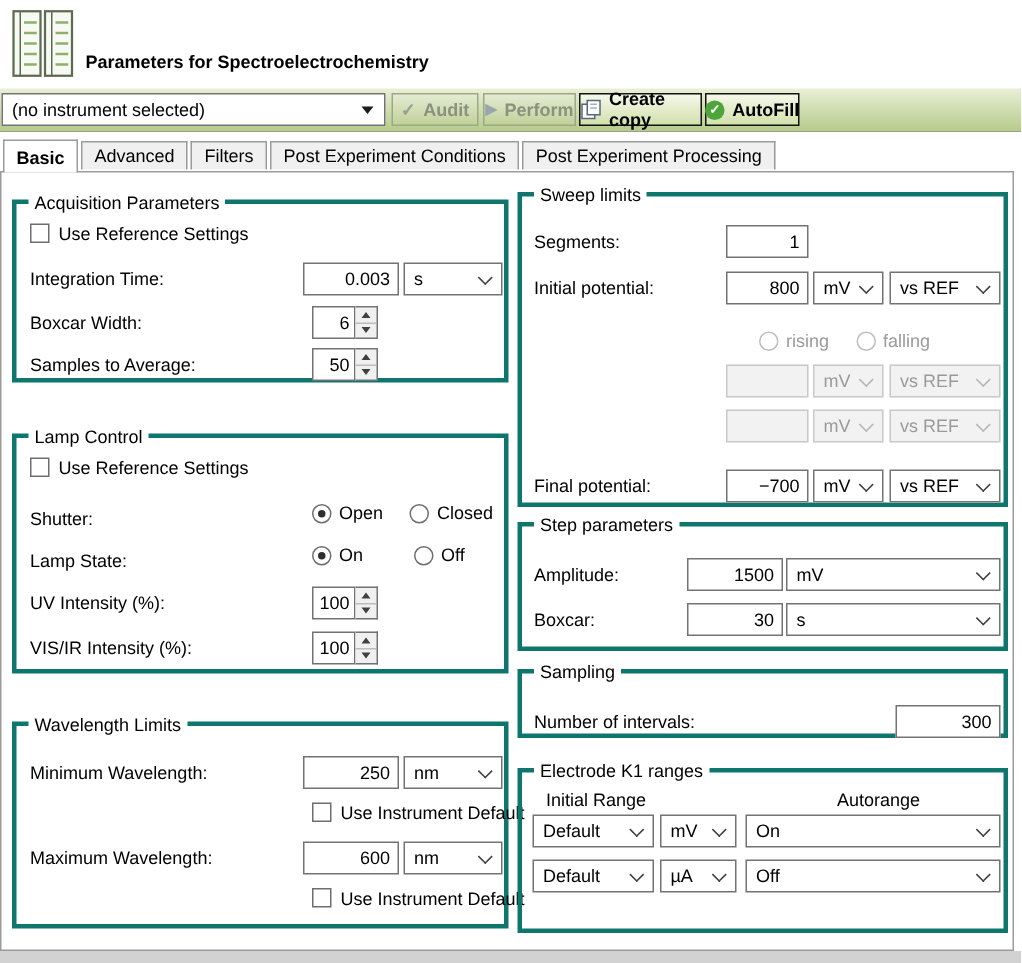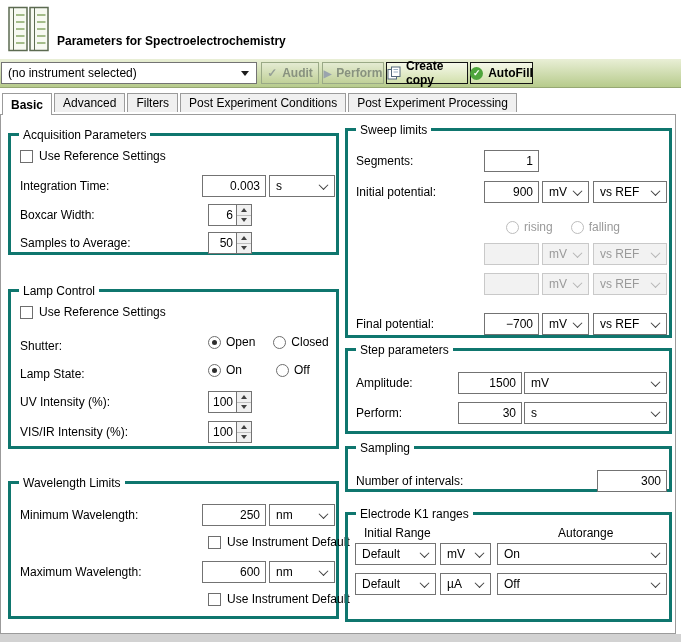--- a/index.html
+++ b/index.html
@@ -25,21 +25,21 @@
           background:linear-gradient(#f5f8ea,#d2e0ac); }
   .tbtn.disabled { border-color:#9aa986; color:#88927f;
                    background:linear-gradient(#e4ebd2,#c1d199); }
   .ic-audit { color:#96a096; font-weight:bold; font-size:12px; }
   .ic-perform { color:#9aa4ad; font-size:10px; }
   .ic-autofill { width:13px; height:13px; border-radius:50%; background:#4ea53c;
                  color:#fff; font-size:9px; font-weight:bold; display:flex;
                  align-items:center; justify-content:center; flex:none; }
 
   
-  .tabs { left:2px; top:93px; height:22px; display:flex; align-items:flex-start; z-index:5; }
+  .tabs { left:2px; top:93px; height:22px; display:flex; align-items:center; z-index:5; }
   .tab { height:19px; margin-bottom:1px; display:flex; align-items:center;
          padding:0 8px; background:#f0f0f0; border:1px solid #9b9b9b;
          border-bottom:none; margin-right:2px; white-space:nowrap; }
   .tab.selected { height:22px; margin-bottom:0; background:#fff; font-weight:bold; }
 
   .content { left:0; top:114px; width:676px; height:520px; background:#fff;
              border:1px solid #9b9b9b; z-index:1; }
   .statusbar { left:0; top:634px; width:681px; height:8px; background:#d2d2d2; z-index:6; }
 
   
@@ -66,21 +66,21 @@
   .spinval { width:29px; border:1px solid #737373; background:#fff; display:flex;
              align-items:center; justify-content:flex-end; padding:0 3px; }
   .spinbtns { width:15px; display:flex; flex-direction:column; border:1px solid #737373;
               border-left:none; background:#f0f0f0; }
   .sbtn { flex:1; display:flex; align-items:center; justify-content:center; }
   .sbtn.up { border-bottom:1px solid #bcbcbc; }
   .triu { width:0; height:0; border-left:3px solid transparent; border-right:3px solid transparent;
           border-bottom:4px solid #404040; }
   .trid { width:0; height:0; border-left:3px solid transparent; border-right:3px solid transparent;
           border-top:4px solid #404040; }
-  .cbrow { position:absolute; display:flex; align-items:center; gap:6px; white-space:nowrap; }
+  .cbrow { position:absolute; display:flex; gap:6px; white-space:nowrap; }
   .checkbox { width:13px; height:13px; border:1px solid #6e6e6e; background:#fff; flex:none; }
   .radiorow { position:absolute; display:flex; align-items:center; gap:18px; }
   .ritem { display:flex; align-items:center; gap:5px; white-space:nowrap; }
   .radio { width:13px; height:13px; border:1px solid #6e6e6e; border-radius:50%;
            background:#fff; position:relative; flex:none; }
   .radio.checked::after { content:""; position:absolute; left:3px; top:3px; right:3px;
                           bottom:3px; background:#2e2e2e; border-radius:50%; }
   .radiorow.disabled .radio { border-color:#bdbdbd; }
   .radiorow.disabled .rlabel { color:#9a9a9a; }
 </style>
@@ -278,21 +278,21 @@
       <span>Use Instrument Default</span>
     </div>
   </div>
 
   <div class="group" style="left:345px;top:128px;width:327px;height:210px">
     <span class="gtitle">Sweep limits</span>
     <span class="lbl" style="left:8px;top:23px">Segments:</span>
     <div class="textbox" style="left:136px;top:19px;width:55px">1</div>
 
     <span class="lbl" style="left:8px;top:54px">Initial potential:</span>
-    <div class="textbox" style="left:136px;top:50px;width:55px">900</div>
+    <div class="textbox" style="left:136px;top:50px;width:55px">800</div>
     <div class="combo" style="left:194px;top:50px;width:47px">
       <span class="ctext">mV</span>
       <span class="chev"></span>
     </div>
     <div class="combo" style="left:245px;top:50px;width:74px">
       <span class="ctext">vs REF</span>
       <span class="chev"></span>
     </div>
 
     <div class="radiorow disabled" style="left:158px;top:89px">
@@ -339,21 +339,21 @@
   </div>
 
   <div class="group" style="left:345px;top:348px;width:327px;height:86px">
     <span class="gtitle">Step parameters</span>
     <span class="lbl" style="left:8px;top:25px">Amplitude:</span>
     <div class="textbox" style="left:110px;top:21px;width:64px">1500</div>
     <div class="combo" style="left:176px;top:21px;width:143px">
       <span class="ctext">mV</span>
       <span class="chev"></span>
     </div>
-    <span class="lbl" style="left:8px;top:55px">Perform:</span>
+    <span class="lbl" style="left:8px;top:55px">Boxcar:</span>
     <div class="textbox" style="left:110px;top:51px;width:64px">30</div>
     <div class="combo" style="left:176px;top:51px;width:143px">
       <span class="ctext">s</span>
       <span class="chev"></span>
     </div>
   </div>
 
   <div class="group" style="left:345px;top:446px;width:327px;height:46px">
     <span class="gtitle">Sampling</span>
     <span class="lbl" style="left:8px;top:25px">Number of intervals:</span>

